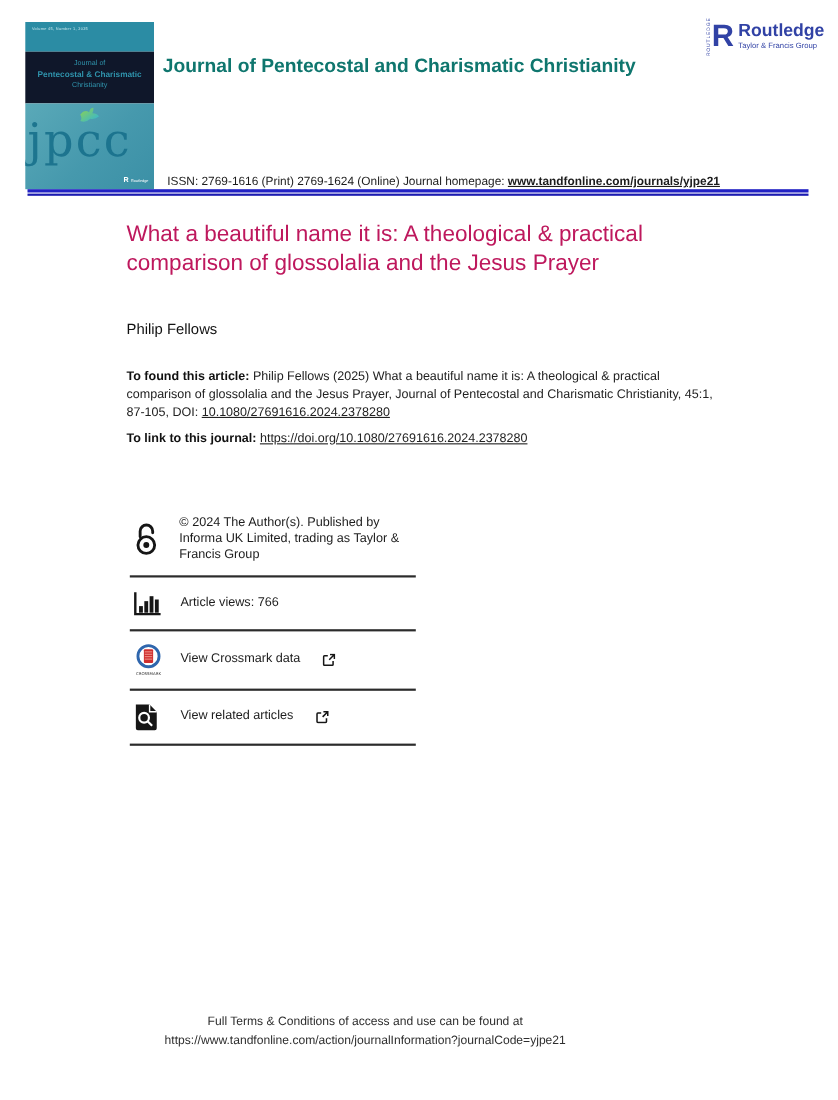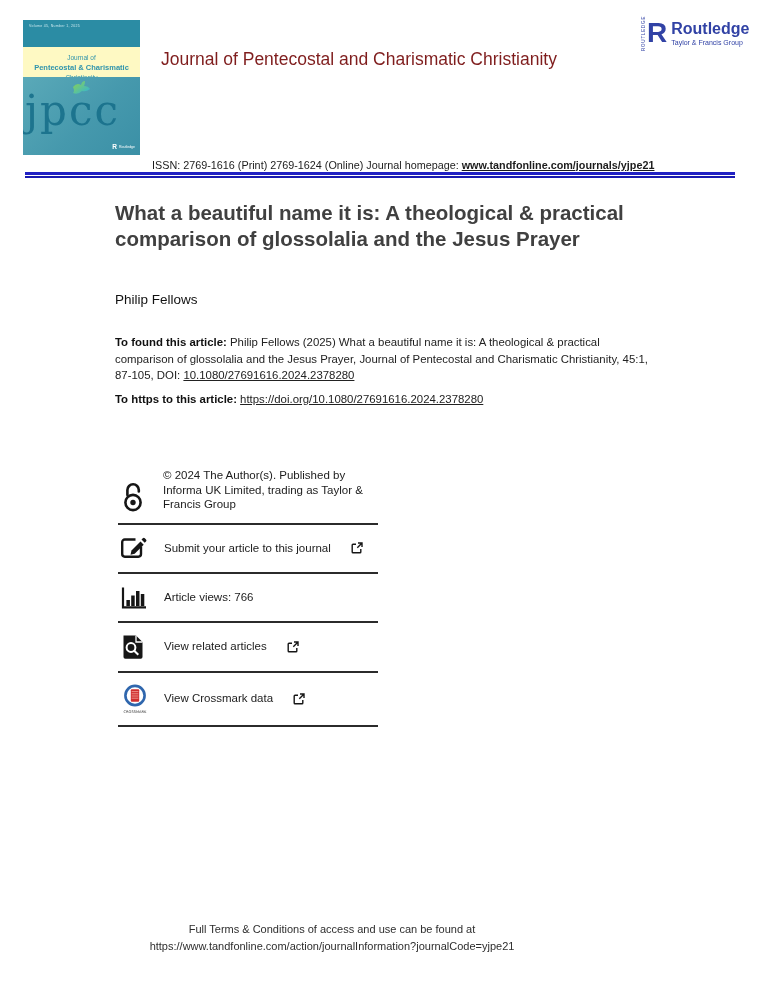--- a/index.html
+++ b/index.html
@@ -4,58 +4,58 @@
 <style>
   * { margin:0; padding:0; box-sizing:border-box; }
   html,body { background:#ffffff; }
   body { font-family:"Liberation Sans", sans-serif; color:#1f1f1f; }
   .page { position:relative; width:762px; height:1000px; background:#fff; overflow:hidden; }
 
   
   .cover { position:absolute; left:23px; top:20px; width:117px; height:152px; }
   .cover-band { height:27px; background:#2b8ca4; padding:4px 0 0 6px; }
   .cover-issue { font-size:3.5px; color:#c9e8ee; letter-spacing:.3px; }
-  .cover-mid { height:30px; background:#fef9c3; text-align:center; padding-top:7px; color:#2f93ac; }
+  .cover-mid { height:47px; background:#0f172a; text-align:center; padding-top:7px; color:#2f93ac; }
   .cover-mid .l1 { font-size:6.5px; }
   .cover-mid .l2 { font-size:7.5px; font-weight:700; margin-top:2px; }
   .cover-mid .l3 { font-size:6.5px; margin-top:2px; }
   .cover-art { position:relative; height:78px; background:linear-gradient(135deg,#5aa9b8 0%,#4699ad 55%,#3b90a6 100%); overflow:hidden;text-align:center; }
   .cover-bird { position:absolute; left:46px; top:3px; }
   .cover-logo { position:absolute; left:2px; top:13px; font-family:"DejaVu Serif", serif; font-size:42px; line-height:42px; color:#19718c; opacity:.92; letter-spacing:2px; }
   .cover-imprint { position:absolute; right:5px; bottom:5px; color:#ffffff; font-size:3.5px; display:flex; align-items:center; gap:2px; }
   .cover-imprint .rr { font-size:6.5px; font-weight:700; }
 
   
   .tf-logo { position:absolute; left:641px; top:18px; display:flex; align-items:flex-start; color:#3142a5; }
   .tf-vertical { writing-mode:vertical-rl; transform:rotate(180deg); font-size:4.5px; letter-spacing:.8px; height:30px; margin-top:3px; color:#3142a5; }
   .tf-r { font-size:28px; font-weight:700; line-height:30px; margin:0 4px 0 1px; }
   .tf-text { padding-top:3px; }
   .tf-brand { font-size:16px; font-weight:700; line-height:16px; }
   .tf-tagline { font-size:7px; margin-top:2px; }
 
   
-  .journal-title { position:absolute; left:161px; top:49px; font-size:17.5px; font-weight:400; color:#7f1d1d; }
+  .journal-title { position:absolute; left:148px; top:49px; font-size:17.5px; font-weight:700; color:#0f766e; }
   .issn-line { position:absolute; left:152px; top:159px; font-size:10.8px; color:#1c1c1c; white-space:nowrap; }
   .issn-line .homepage { font-weight:700; text-decoration:underline; color:#1c1c1c;margin-top:46px; }
   .blue-rule { position:absolute; left:25px; top:172px; width:710px; height:6px;
                border-top:3px solid #2121c4; border-bottom:2px solid #1a1ab0; }
 
   
   .main { position:absolute; left:115px; top:200px; width:540px; }
-  .article-title { font-size:20.5px; line-height:26px; font-weight:700; color:#404040; }
+  .article-title { font-size:20.5px; line-height:26px; font-weight:400; color:#be185d; }
   .author { margin-top:40px; font-size:13.5px; color:#111; }
   .cite { margin-top:27px; font-size:11.4px; line-height:16.5px; color:#222; }
   .cite b, .linkrow b { color:#111; }
   .doi-link { color:#222; text-decoration:underline; }
   .linkrow { margin-top:9px; font-size:11.4px; color:#222; }
 
   
   .info-list { position:absolute; left:118px; top:455px; width:260px; }
   .item { display:flex; align-items:center; gap:14px; padding:11px 2px 11px 2px; border-bottom:2px solid #2b2b2b; }
-  .item.first { align-items:flex-end; padding-top:13px;gap:13px; }
+  .item.first { align-items:center; padding-top:13px;gap:13px; }
   .item .ic { flex:0 0 30px; display:flex; justify-content:flex-start; }
   .item .txt { font-size:11.5px; line-height:14.5px; color:#1c1c1c; }
   .ext { margin-left:6px; vertical-align:-1px; }
 
   
   .footer { position:absolute; left:0; top:921px; width:664px; text-align:center; font-size:11px; line-height:16.5px; color:#2e2e2e; }
 </style>
 </head>
 <body>
 
@@ -103,98 +103,84 @@
   </div>
   <div class="blue-rule"></div>
 
   <div class="main">
     <h1 class="article-title">What a beautiful name it is: A theological &amp; practical comparison of glossolalia and the Jesus Prayer</h1>
     <div class="author">Philip Fellows</div>
     <p class="cite">
       <b>To found this article:</b><span> Philip Fellows (2025) What a beautiful name it is: A theological &amp; practical comparison of glossolalia and the Jesus Prayer, Journal of Pentecostal and Charismatic Christianity, 45:1, 87-105, DOI: </span><a class="doi-link" href="#">10.1080/27691616.2024.2378280</a>
     </p>
     <p class="linkrow">
-      <b>To https to this article:</b><span>  </span> <a class="doi-link" href="#">https://doi.org/10.1080/27691616.2024.2378280</a>
+      <b>To link to this journal:</b><span>  </span> <a class="doi-link" href="#">https://doi.org/10.1080/27691616.2024.2378280</a>
     </p>
   </div>
 
   <div class="info-list">
 
     <div class="item first">
       <span class="ic">
         <svg width="26" height="30" viewBox="0 0 26 30">
           <circle cx="13" cy="20.5" r="7.6" fill="none" stroke="#161616" stroke-width="2.6"></circle>
           <circle cx="13" cy="20.5" r="2.7" fill="#161616"></circle>
           <path d="M7.4 13 V8 a5.7 5.7 0 0 1 11.4 0 v1.4" fill="none" stroke="#161616" stroke-width="2.6" stroke-linecap="round"></path>
         </svg>
       </span>
       <span class="txt">© 2024 The Author(s). Published by Informa UK Limited, trading as Taylor &amp; Francis Group</span>
     </div>
 
 
-    <div class="item">
-      <span class="ic">
-        <svg width="28" height="25" viewBox="0 0 28 25">
-          <path d="M15.5 3.5 H4.8 A2.6 2.6 0 0 0 2.2 6.1 v12 A2.6 2.6 0 0 0 4.8 20.7 h13.6 a2.6 2.6 0 0 0 2.6 -2.6 V10.5" fill="none" stroke="#161616" stroke-width="2.4"></path>
-          <path d="M11.5 14.5 l9 -9 3.2 3.2 -9 9 -4.2 1 z" fill="#161616"></path>
-          <path d="M21.5 3.5 l3.2 3.2 1.3 -1.3 a1.4 1.4 0 0 0 0 -2 l-1.2 -1.2 a1.4 1.4 0 0 0 -2 0 z" fill="#161616"></path>
-        </svg>
-      </span>
-      <span class="txt">Submit your article to this journal</span>
-      <svg class="ext" width="12" height="12" viewBox="0 0 12 12">
-        <path d="M5 2.2 H2 a0.8 0.8 0 0 0 -0.8 0.8 v7 a0.8 0.8 0 0 0 0.8 0.8 h7 A0.8 0.8 0 0 0 9.8 10 V7" fill="none" stroke="#161616" stroke-width="1.4"></path>
-        <path d="M7 1 h4 v4 M11 1 L6.3 5.7" fill="none" stroke="#161616" stroke-width="1.4"></path>
-      </svg>
-    </div>
 
     <div class="item">
       <span class="ic">
         <svg width="28" height="25" viewBox="0 0 28 25">
           <path d="M3 2.5 V22.3 H26" fill="none" stroke="#161616" stroke-width="2.2"></path>
           <rect x="6.4" y="15" width="3.5" height="6" fill="#161616"></rect>
           <rect x="11.2" y="10.5" width="3.5" height="10.5" fill="#161616"></rect>
           <rect x="16" y="6" width="3.5" height="15" fill="#161616"></rect>
           <rect x="20.8" y="9" width="3.5" height="12" fill="#161616"></rect>
         </svg>
       </span>
       <span class="txt">Article views: 766</span>
+    </div>
+
+    <div class="item">
+      <span class="ic">
+        <svg width="30" height="30" viewBox="0 0 30 30">
+          <circle cx="15" cy="11.5" r="9.6" fill="#ffffff" stroke="#2f66ad" stroke-width="2.6"></circle>
+          <rect x="10.8" y="5.2" width="8.4" height="12.6" rx="1" fill="#cf2e2e"></rect>
+          <path d="M11.6 7.6 h6.8 M11.6 9.8 h6.8 M11.6 12 h6.8 M11.6 14.2 h6.8" stroke="#f0988f" stroke-width="0.9"></path>
+          <text x="15" y="28.5" font-size="3.6" text-anchor="middle" fill="#333" font-family="DejaVu Sans, sans-serif">CROSSMARK</text>
+        </svg>
+      </span>
+      <span class="txt">View Crossmark data</span>
+      <svg class="ext" width="12" height="12" viewBox="0 0 12 12">
+        <path d="M5 2.2 H2 a0.8 0.8 0 0 0 -0.8 0.8 v7 a0.8 0.8 0 0 0 0.8 0.8 h7 A0.8 0.8 0 0 0 9.8 10 V7" fill="none" stroke="#161616" stroke-width="1.4"></path>
+        <path d="M7 1 h4 v4 M11 1 L6.3 5.7" fill="none" stroke="#161616" stroke-width="1.4"></path>
+      </svg>
     </div>
 
     <div class="item">
       <span class="ic">
         <svg width="25" height="26" viewBox="0 0 25 26">
           <path d="M3.5 1.5 h12.5 L22.5 8 v15 a1.8 1.8 0 0 1 -1.8 1.8 H5.3 A1.8 1.8 0 0 1 3.5 23 z" fill="#161616"></path>
           <path d="M16 1.5 v6.5 h6.5" fill="none" stroke="#ffffff" stroke-width="1.3"></path>
           <circle cx="11" cy="13.5" r="4.4" fill="none" stroke="#ffffff" stroke-width="2"></circle>
           <path d="M14.2 16.7 L18.3 20.8" stroke="#ffffff" stroke-width="2"></path>
         </svg>
       </span>
       <span class="txt">View related articles</span>
       <svg class="ext" width="12" height="12" viewBox="0 0 12 12">
         <path d="M5 2.2 H2 a0.8 0.8 0 0 0 -0.8 0.8 v7 a0.8 0.8 0 0 0 0.8 0.8 h7 A0.8 0.8 0 0 0 9.8 10 V7" fill="none" stroke="#161616" stroke-width="1.4"></path>
         <path d="M7 1 h4 v4 M11 1 L6.3 5.7" fill="none" stroke="#161616" stroke-width="1.4"></path>
       </svg>
     </div>
 
-    <div class="item">
-      <span class="ic">
-        <svg width="30" height="30" viewBox="0 0 30 30">
-          <circle cx="15" cy="11.5" r="9.6" fill="#ffffff" stroke="#2f66ad" stroke-width="2.6"></circle>
-          <rect x="10.8" y="5.2" width="8.4" height="12.6" rx="1" fill="#cf2e2e"></rect>
-          <path d="M11.6 7.6 h6.8 M11.6 9.8 h6.8 M11.6 12 h6.8 M11.6 14.2 h6.8" stroke="#f0988f" stroke-width="0.9"></path>
-          <text x="15" y="28.5" font-size="3.6" text-anchor="middle" fill="#333" font-family="DejaVu Sans, sans-serif">CROSSMARK</text>
-        </svg>
-      </span>
-      <span class="txt">View Crossmark data</span>
-      <svg class="ext" width="12" height="12" viewBox="0 0 12 12">
-        <path d="M5 2.2 H2 a0.8 0.8 0 0 0 -0.8 0.8 v7 a0.8 0.8 0 0 0 0.8 0.8 h7 A0.8 0.8 0 0 0 9.8 10 V7" fill="none" stroke="#161616" stroke-width="1.4"></path>
-        <path d="M7 1 h4 v4 M11 1 L6.3 5.7" fill="none" stroke="#161616" stroke-width="1.4"></path>
-      </svg>
-    </div>
-
   </div>
 
   <div class="footer">
     <div>Full Terms &amp; Conditions of access and use can be found at</div>
     <div>https://www.tandfonline.com/action/journalInformation?journalCode=yjpe21</div>
   </div>
 
 </div>
 
 </body></html>

